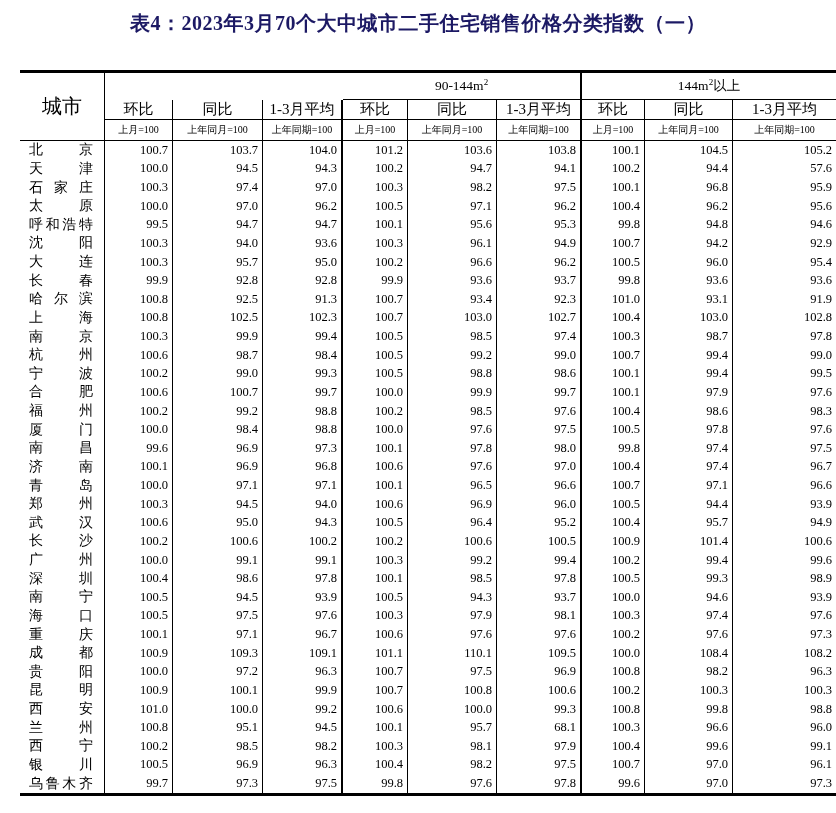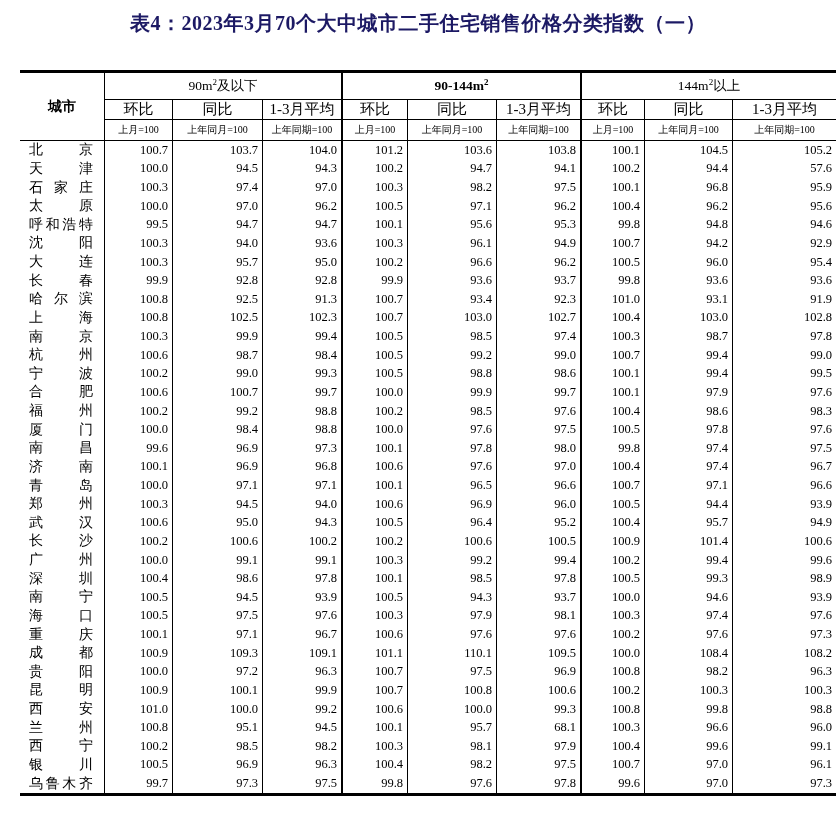--- a/index.html
+++ b/index.html
@@ -20,22 +20,21 @@
     display:grid; grid-template-columns:var(--cols);
     grid-template-rows:27px 20px 20px;
     border-bottom:1px solid #000;
   }
   .cell { box-sizing:border-box; border-right:1px solid #000; overflow:hidden; }
   .sepR { border-right-width:2px; }
   .noR  { border-right:none; }
   .city-head {
     grid-column:1; grid-row:1/4;
     display:flex; align-items:center; justify-content:center;
-    font-size:14px;
-    font-weight:bold;
+    font-size:20px;
   }
   .ghead {
     display:flex; align-items:center; justify-content:center;
     font-size:13.5px; border-bottom:1px solid #000;
   }
   .ghead sup { font-size:9px; line-height:0; }
   .subhead {
     display:flex; align-items:center; justify-content:center;
     font-size:15px; border-bottom:1px solid #000;
   }
@@ -62,24 +61,21 @@
 </head>
 <body>
 
 <div class="page">
   <div class="title" style="color: rgb(28, 25, 100);">表4：2023年3月70个大中城市二手住宅销售价格分类指数（一）</div>
 
   <div class="tbl">
     <div class="thead">
       <div class="cell city-head">城市</div>
 
-      <div class="cell ghead sepR" style="grid-column:2/5; grid-row:1;">
-        <span><span>90m</span><sup>2</sup><span>及以下</span></span>
-      </div>
-      <div class="cell ghead sepR" style="grid-column:5/8; grid-row:1;font-weight:bold;">
+      <div class="cell ghead sepR" style="grid-column:5/8; grid-row:1;">
         <span><span>90-144m</span><sup>2</sup><span></span></span>
       </div>
       <div class="cell ghead noR" style="grid-column:8/11; grid-row:1;">
         <span><span>144m</span><sup>2</sup><span>以上</span></span>
       </div>
 
     <div class="cell subhead" style="grid-area: 2 / 2;">环比</div>
         <div class="cell subhead" style="grid-area: 2 / 3;">同比</div>
         <div class="cell subhead sepR" style="grid-area: 2 / 4;">1-3月平均</div>
         <div class="cell subhead" style="grid-area: 2 / 5;">环比</div>

